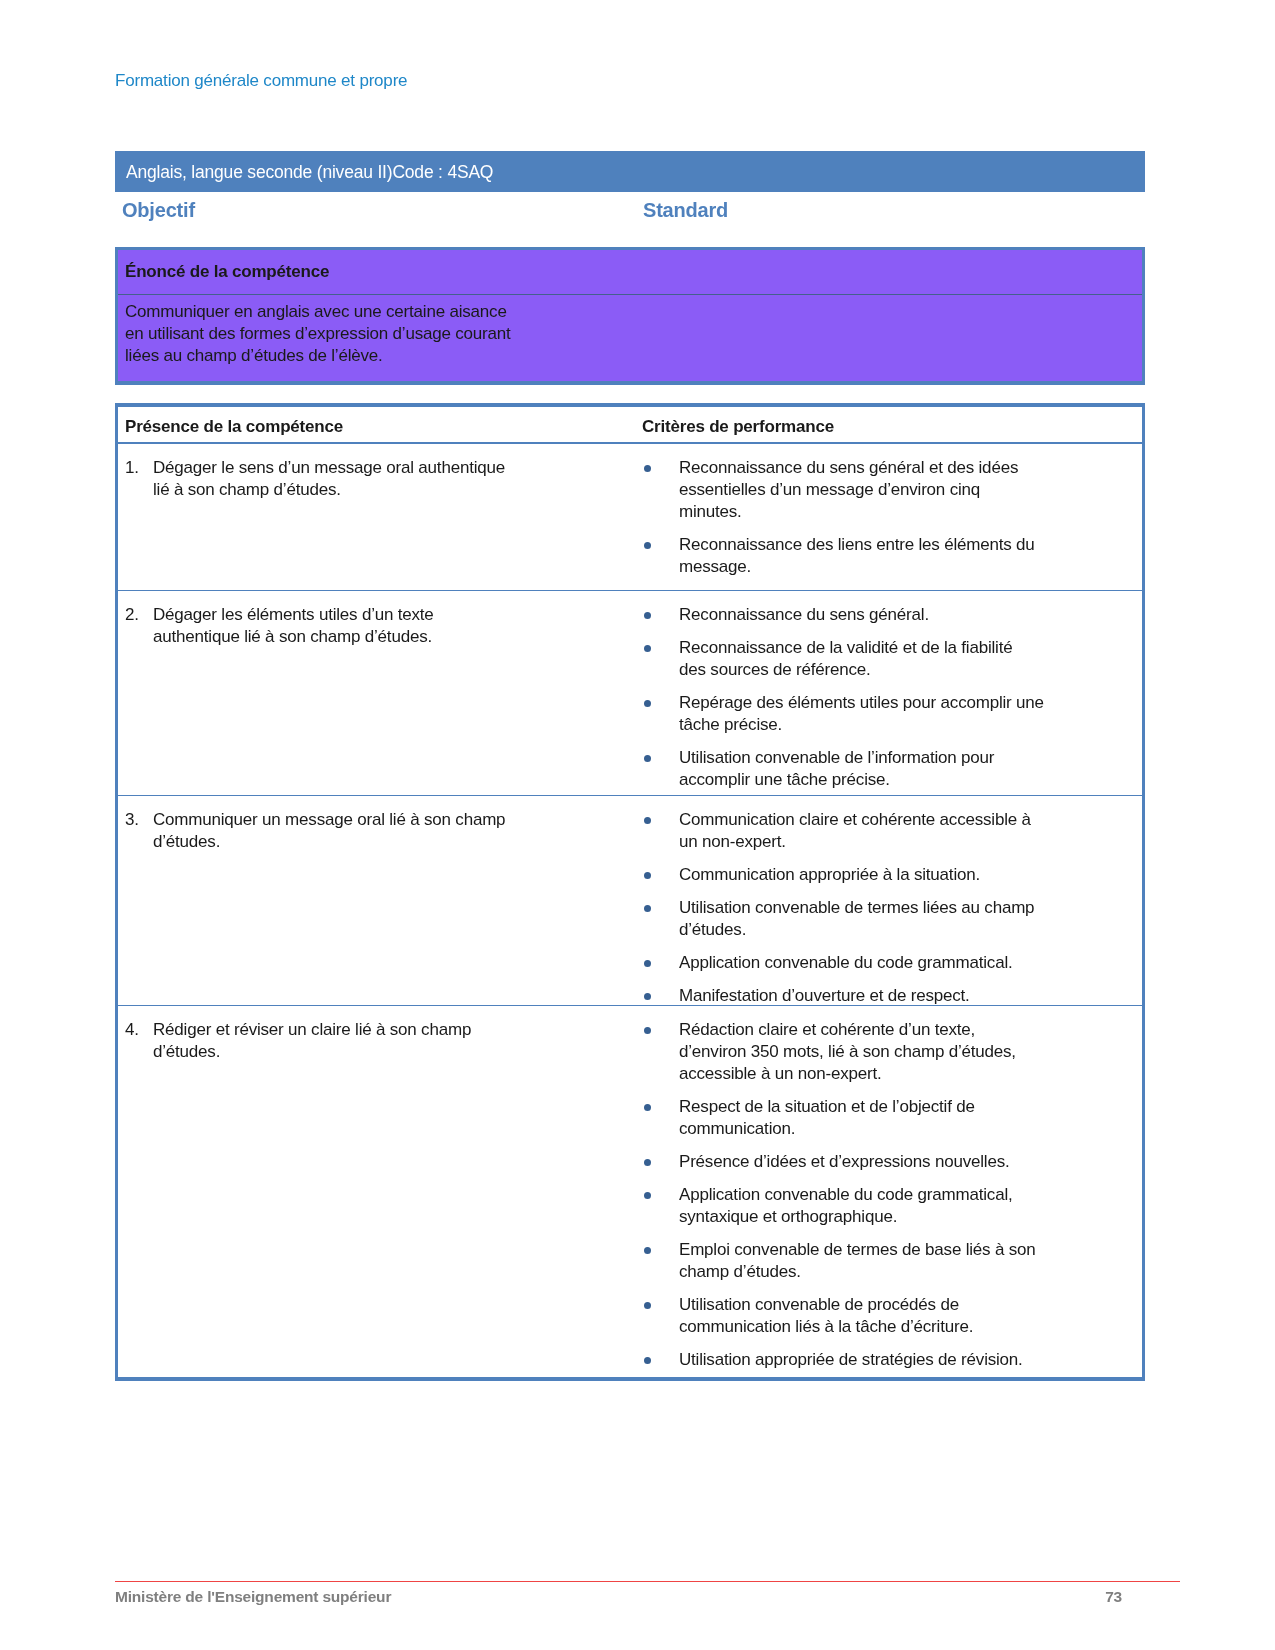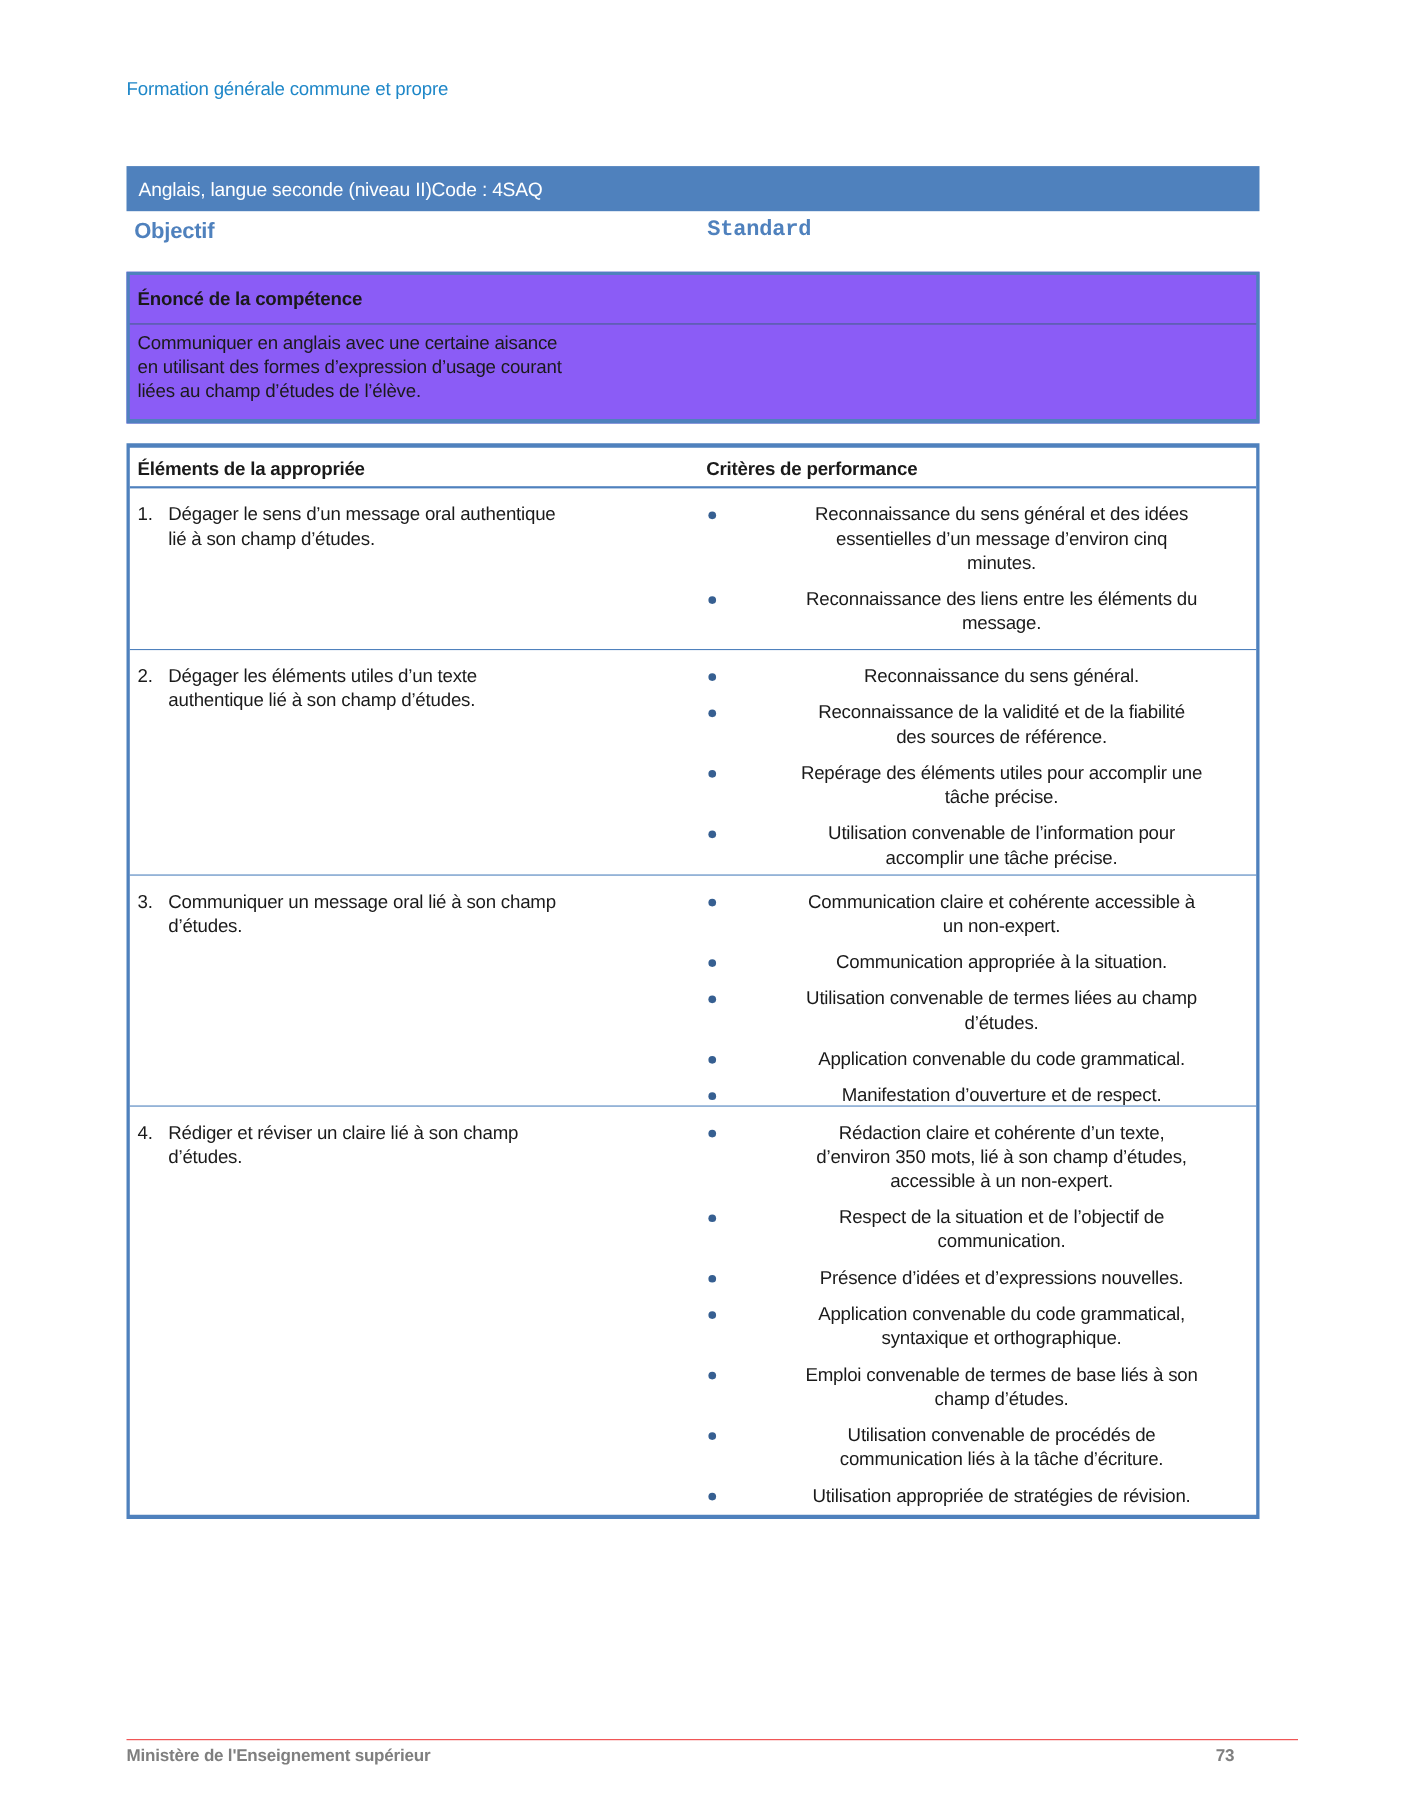--- a/index.html
+++ b/index.html
@@ -13,21 +13,21 @@
   }
   .course-bar{
     position:absolute;left:115px;top:151px;width:1030px;height:41px;
     background:#4f81bd;color:#ffffff;display:flex;justify-content:flex-start;
     align-items:center;padding:0 11px;box-sizing:border-box;font-size:17.5px;
   }
   .sec-heading{
     position:absolute;top:199px;color:#4f81bd;font-weight:bold;font-size:20px;
   }
   .sec-heading.obj{left:122px;}
-  .sec-heading.std{left:643px;font-family:Liberation Mono, monospace;}
+  .sec-heading.std{left:643px;}
 
   
   .table1{
     position:absolute;left:115px;top:247px;width:1030px;box-sizing:border-box;
     border:3px solid #4f81bd;border-bottom-width:4px;background:#8b5cf6;
   }
   .t1-header{
     height:45px;box-sizing:border-box;border-bottom:1px solid #44618c;
     font-weight:bold;padding:11px 0 0 7px;
   }
@@ -54,21 +54,21 @@
   .t2-row.r2{height:205px;}
   .t2-row.r3{height:210px;}
   .t2-row.r4{height:371px;border-bottom:none;}
   .cell-left{width:524px;flex:none;box-sizing:border-box;padding-left:7px;display:flex;align-items:flex-start;}
   .cell-left .num{width:28px;flex:none;}
   .cell-left .el-text{white-space:pre-line;max-width:450px;}
   .cell-right{flex:1;}
   ul.criteria{list-style:none;margin:0;padding:0;}
   ul.criteria li{
     position:relative;padding-left:37px;margin:0 0 11px 0;
-    white-space:pre-line;max-width:480px;text-align:center;
+    white-space:pre-line;max-width:480px;
   }
   ul.criteria li::before{
     content:"";position:absolute;left:2px;top:8px;width:7px;height:7px;
     border-radius:50%;background:#365f91;
   }
 
   
   .footer{
     position:absolute;left:115px;top:1581px;width:1065px;
     border-top:1px solid #ef4444;
@@ -99,21 +99,21 @@
     <div class="t1-body">
       <div class="statement">Communiquer en anglais avec une certaine aisance
 en utilisant des formes d’expression d’usage courant
 liées au champ d’études de l’élève.</div>
     </div>
   </div>
 
   <div class="table2">
 
     <div class="t2-header">
-      <span class="hl">Éléments de la appropriée</span>
+      <span class="hl">Présence de la compétence</span>
       <span class="hr">Critères de performance</span>
     </div>
 
     <div class="t2-row r1">
       <div class="cell-left">
         <span class="num">1.</span>
         <span class="el-text">Dégager le sens d’un message oral authentique
 lié à son champ d’études.</span>
       </div>
       <div class="cell-right">

